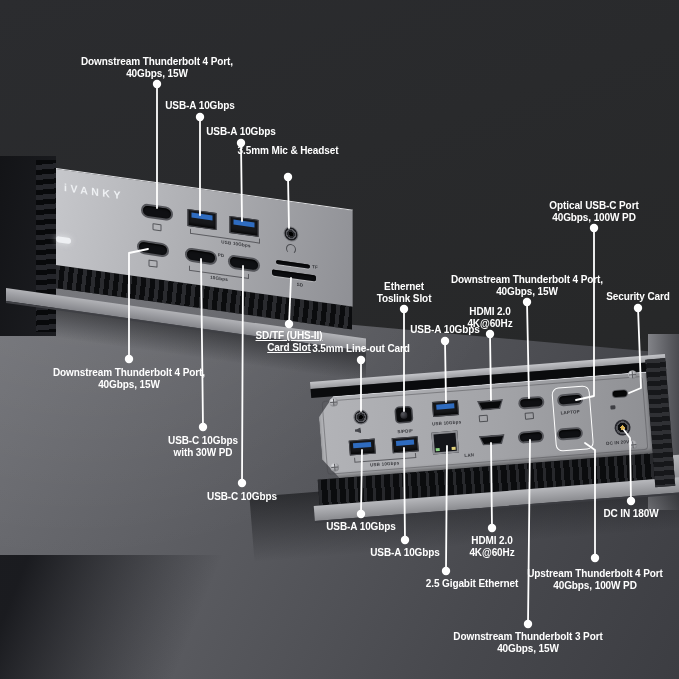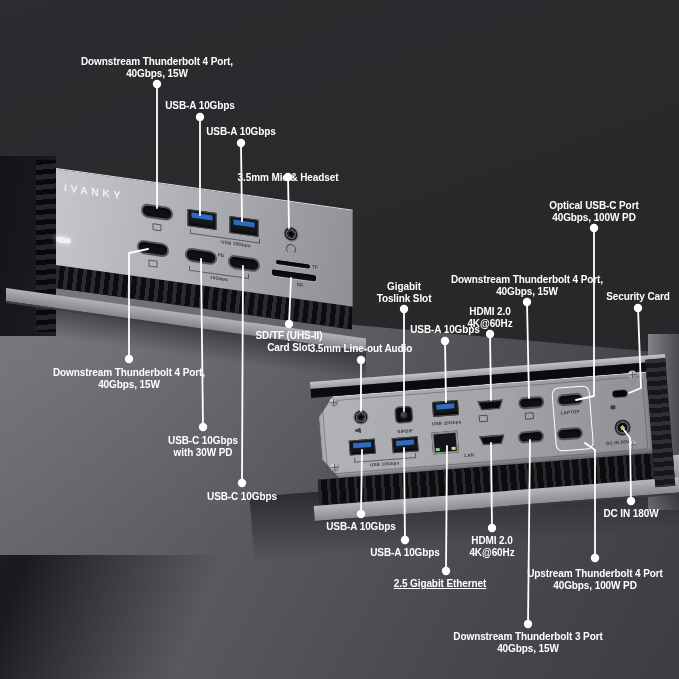--- a/index.html
+++ b/index.html
@@ -250,21 +250,21 @@
       <div class="callout" style="left: 157px; top: 56px;">
         <div>Downstream Thunderbolt 4 Port,</div>
         <div>40Gbps, 15W</div>
       </div>
       <div class="callout" style="left: 200px; top: 100px;">
         <div>USB-A 10Gbps</div>
       </div>
       <div class="callout" style="left: 241px; top: 126px;">
         <div>USB-A 10Gbps</div>
       </div>
-      <div class="callout" style="left: 288px; top: 172px;">
+      <div class="callout" style="left: 288px; top: 145px;">
         <div>3.5mm Mic &amp; Headset</div>
       </div>
       <div class="callout" style="left: 594px; top: 200px;">
         <div>Optical USB-C Port</div>
         <div>40Gbps, 100W PD</div>
       </div>
       <div class="callout" style="left: 638px; top: 291px;">
         <div>Security Card</div>
       </div>
       <div class="callout" style="left: 527px; top: 274px;">
@@ -272,48 +272,48 @@
         <div>40Gbps, 15W</div>
       </div>
       <div class="callout" style="left: 490px; top: 306px;">
         <div>HDMI 2.0</div>
         <div>4K@60Hz</div>
       </div>
       <div class="callout" style="left: 445px; top: 324px;">
         <div>USB-A 10Gbps</div>
       </div>
       <div class="callout" style="left: 404px; top: 281px;">
-        <div>Gigabit</div>
+        <div>Ethernet</div>
         <div>Toslink Slot</div>
       </div>
       <div class="callout" style="left: 361px; top: 343px;">
-        <div>3.5mm Line-out Audio</div>
+        <div>3.5mm Line-out Card</div>
       </div>
       <div class="callout" style="left: 129px; top: 367px;">
         <div>Downstream Thunderbolt 4 Port,</div>
         <div>40Gbps, 15W</div>
       </div>
       <div class="callout" style="left: 203px; top: 435px;">
         <div>USB-C 10Gbps</div>
         <div>with 30W PD</div>
       </div>
       <div class="callout" style="left: 242px; top: 491px;">
         <div>USB-C 10Gbps</div>
       </div>
-      <div class="callout" style="left: 289px; top: 330px;">
+      <div class="callout" style="left: 289px; top: 330px; text-decoration: underline;">
         <div>SD/TF (UHS-II)</div>
         <div>Card Slot</div>
       </div>
       <div class="callout" style="left: 361px; top: 521px;">
         <div>USB-A 10Gbps</div>
       </div>
       <div class="callout" style="left: 405px; top: 547px;">
         <div>USB-A 10Gbps</div>
       </div>
-      <div class="callout" style="left: 440px; top: 578px; text-decoration: underline;">
+      <div class="callout" style="left: 472px; top: 578px;">
         <div>2.5 Gigabit Ethernet</div>
       </div>
       <div class="callout" style="left: 492px; top: 535px;">
         <div>HDMI 2.0</div>
         <div>4K@60Hz</div>
       </div>
       <div class="callout" style="left: 528px; top: 631px;">
         <div>Downstream Thunderbolt 3 Port</div>
         <div>40Gbps, 15W</div>
       </div>

